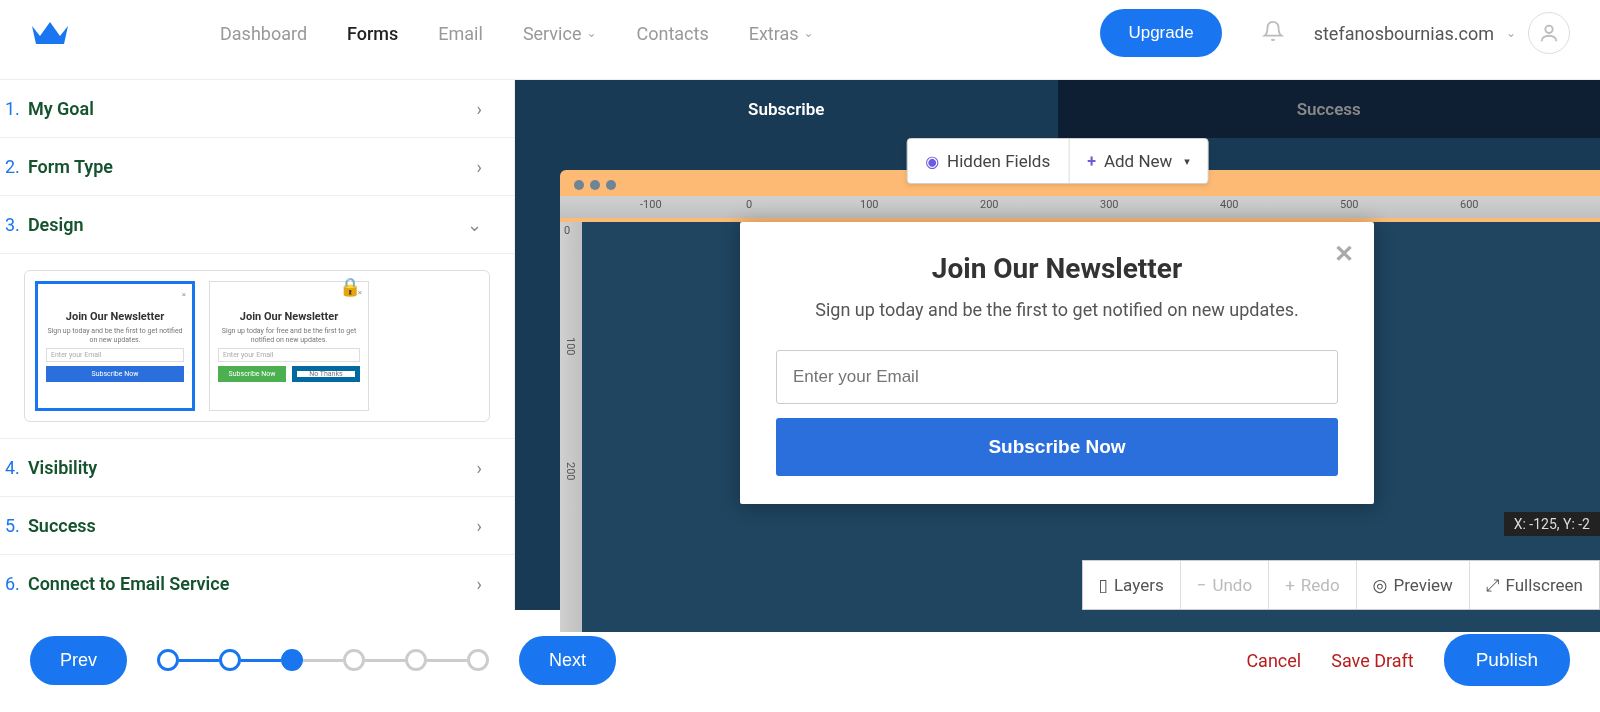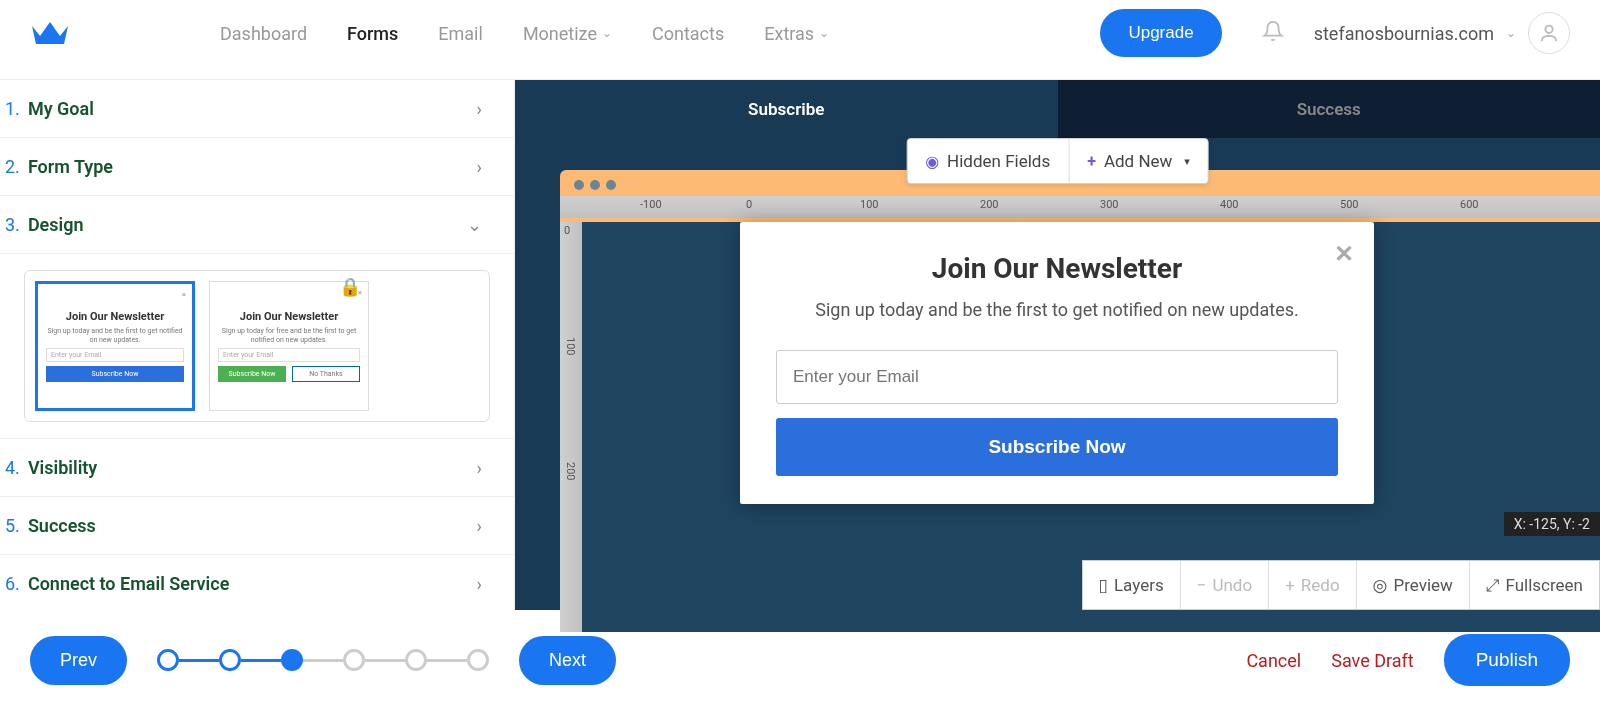--- a/index.html
+++ b/index.html
@@ -25,21 +25,21 @@
 
 .templates { padding: 16px 24px; border-bottom: 1px solid #eee; }
 .template-row { display: flex; gap: 14px; border: 1px solid #ddd; border-radius: 6px; padding: 10px; }
 .template-card { width: 160px; height: 130px; background: #fff; border: 1px solid #ddd; position: relative; display: flex; flex-direction: column; align-items: center; justify-content: center; padding: 8px; gap: 4px; }
 .template-card.selected { border: 3px solid #1976f0; }
 .template-card .tc-title { font-size: 11px; font-weight: bold; color: #333; }
 .template-card .tc-sub { font-size: 7px; color: #777; text-align: center; line-height: 1.2; }
 .template-card .tc-input { width: 100%; height: 14px; border: 1px solid #ddd; font-size: 7px; padding: 0 4px; color: #aaa; display: flex; align-items: center; }
 .template-card .tc-btn { width: 100%; height: 16px; background: #2a6fdb; color: #fff; font-size: 7px; display: flex; align-items: center; justify-content: center; }
 .template-card .tc-btn.green { background: #4caf50; width: 48%; }
-.template-card .tc-btn.outline { background: #fff; color: #777; border: 1px solid #0369a1; width: 48%; }
+.template-card .tc-btn.outline { background: #fff; color: #777; border: 5px solid #0369a1; width: 48%; }
 .template-card .tc-btn-row { display: flex; gap: 4%; width: 100%; }
 .template-card .tc-close { position: absolute; top: 6px; right: 6px; font-size: 8px; color: #999; }
 .template-lock { position: absolute; top: -6px; right: 6px; color: #888; font-size: 18px; }
 
 .canvas-area { flex: 1; background: #183a54; position: relative; }
 .canvas-tabs { display: flex; height: 58px; }
 .canvas-tab { flex: 1; display: flex; align-items: center; justify-content: center; color: #fff; font-weight: 600; font-size: 17px; cursor: pointer; }
 .canvas-tab.inactive { background: #0f1f33; color: #888; }
 
 .toolbar-floating { position: absolute; top: 58px; left: 50%; transform: translateX(-50%); z-index: 10; display: flex; background: #fff; border: 1px solid #d0d0d0; border-radius: 4px; box-shadow: 0 2px 4px rgba(0,0,0,0.1); }
@@ -89,21 +89,21 @@
 
 <div class="header">
   <svg class="logo" viewBox="0 0 40 30">
       <path d="M2 8 L10 18 L20 4 L30 18 L38 8 L34 26 L6 26 Z" fill="#1976f0"></path>
     </svg>
   <div class="nav">
     <div class="nav-item">Dashboard</div>
     <div class="nav-item active">Forms</div>
     <div class="nav-item">Email</div>
     <div class="nav-item">
-        <span>Monetize</span>
+        <span>Service</span>
         <span class="chevron-down">⌄</span>
       </div>
     <div class="nav-item">Contacts</div>
     <div class="nav-item">
         <span>Extras</span>
         <span class="chevron-down">⌄</span>
       </div>
   </div>
   <button class="upgrade-btn">Upgrade</button>
   <span class="bell-icon">

